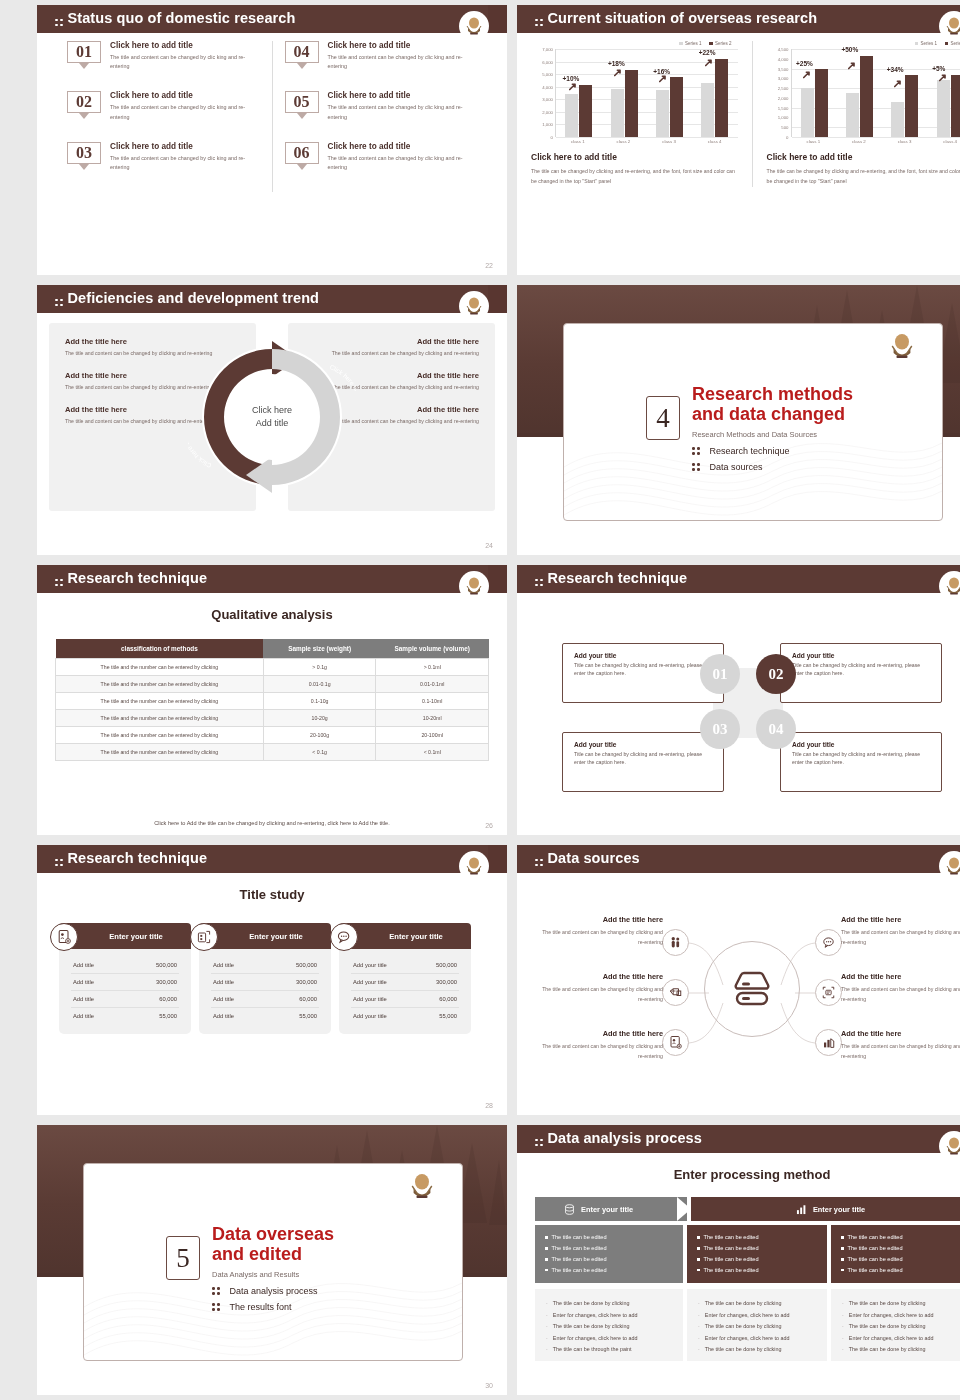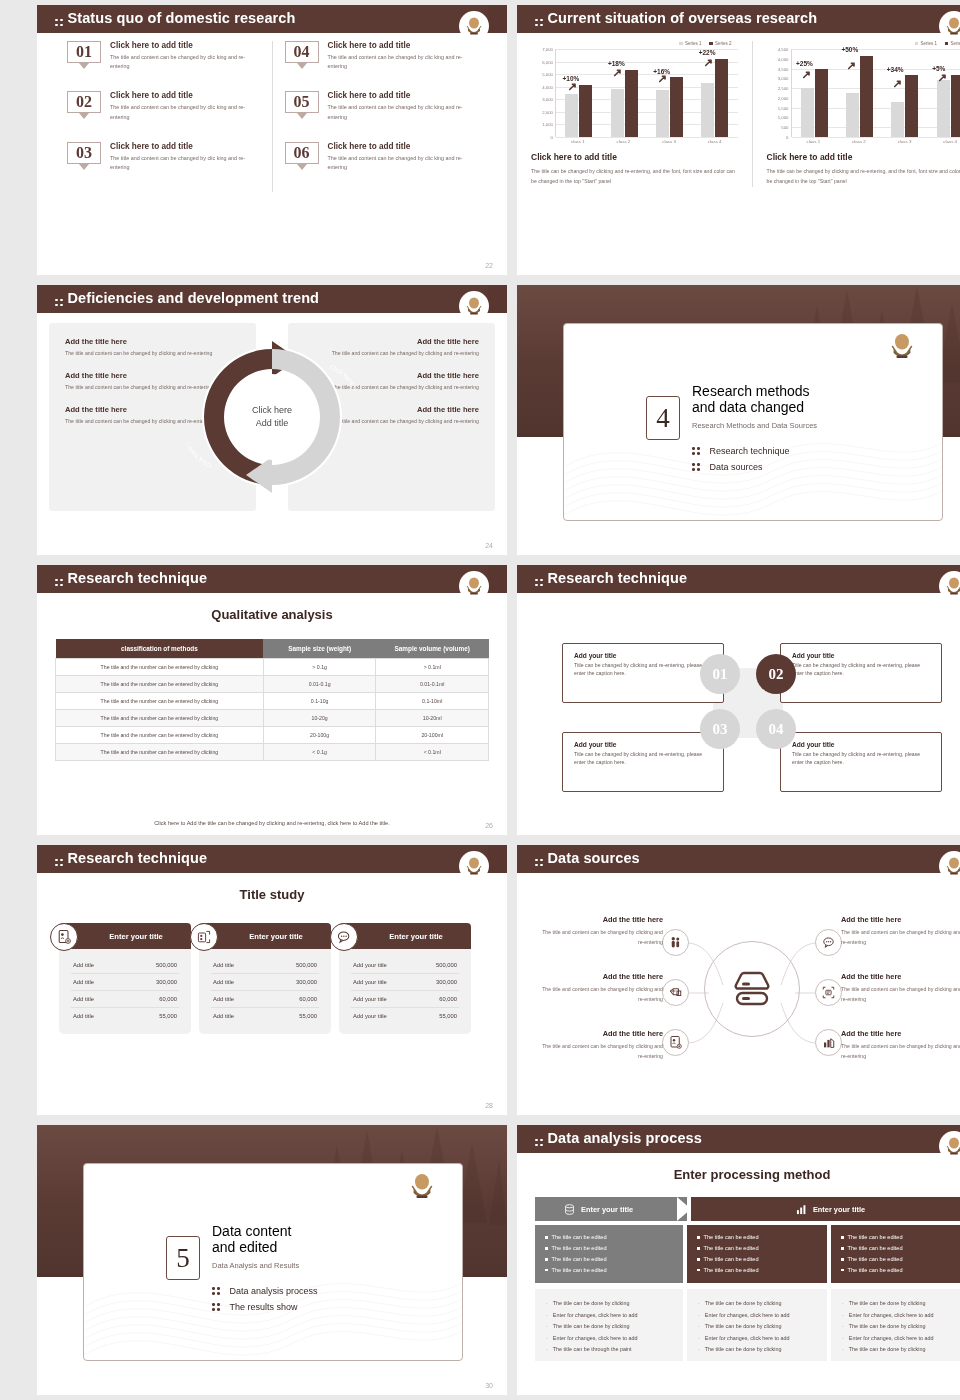--- a/index.html
+++ b/index.html
@@ -86,21 +86,21 @@
   .sec-photo .trees { position:absolute; left:0; top:0; width:100%; height:100%; opacity:.30; }
   .sec-white { position:absolute; left:0; top:148px; width:100%; height:122px; background:#fff; }
   .sec-notch { position:absolute; left:0; top:148px; width:100%; height:18px; }
   .sec-card { position:absolute; left:46px; top:38px; width:380px; height:198px; background:#fff;
               border:.8px solid #bfb0ac; border-radius:4px; overflow:hidden; }
   .sec-wave { position:absolute; left:0; bottom:0; width:100%; height:115px; opacity:.5; }
   .sec-numbox { position:absolute; left:82px; top:72px; width:34px; height:44px; border:1px solid #6b4a42;
                 border-radius:3px; display:flex; align-items:center; justify-content:center;
                 font-size:27px; color:#3b2723; font-family:"Liberation Serif",serif; }
   .sec-txt { position:absolute; left:128px; top:60px; }
-  .sec-txt h2 { font-size:14px; color:#000000; line-height:1.12; font-weight:normal; }
+  .sec-txt h2 { font-size:18px; color:#b91c1c; line-height:1.12; font-weight:bold; }
   .sec-txt h5 { font-size:7.5px; color:#7a6a66; margin-top:6px; font-weight:normal; }
   .sec-list { position:absolute; left:128px; top:122px; }
   .sec-list li { list-style:none; font-size:9px; color:#3b2723; margin-bottom:6px; display:flex; align-items:center; gap:5px; }
   .sec-logo { position:absolute; right:26px; top:8px; width:28px; height:32px; }
 
   
   .ctr-title { position:absolute; left:0; top:42px; width:100%; text-align:center;
                font-size:13px; font-weight:bold; color:#3b2723; }
   table.qt { position:absolute; left:18px; top:74px; width:434px; border-collapse:collapse; }
   table.qt th { font-size:6.4px; color:#fff; font-weight:bold; padding:6px 2px; text-align:center; }
@@ -1011,21 +1011,21 @@
       <div class="sec-logo">
         <svg viewBox="0 0 20 22">
             <ellipse cx="10" cy="7" rx="5" ry="5.5" fill="#c79a63"></ellipse>
             <path d="M4 12 Q10 20 16 12 L16 15 Q10 21 4 15 Z" fill="#7b5a3a"></path>
             <rect x="6" y="17" width="8" height="1.6" rx="0.8" fill="#5c3a34"></rect>
             <path d="M3 10 L7 16 M17 10 L13 16" stroke="#8a6b45" stroke-width="1" fill="none"></path>
           </svg>
       </div>
       <div class="sec-numbox">5</div>
       <div class="sec-txt">
-        <h2><span>Data content</span><br><span>and edited</span></h2>
+        <h2><span>Data overseas</span><br><span>and edited</span></h2>
         <h5>Data Analysis and Results</h5>
       </div>
       <ul class="sec-list">
         <li>
             <span class="dots-wrap dark">
               <span>
                 <b></b>
                 <b></b>
               </span>
               <span>
@@ -1039,21 +1039,21 @@
             <span class="dots-wrap dark">
               <span>
                 <b></b>
                 <b></b>
               </span>
               <span>
                 <b></b>
                 <b></b>
               </span>
             </span>
-            <span>The results show</span>
+            <span>The results font</span>
           </li>
       </ul>
     </div>
     <div class="pageno">30</div>
   </div>
 
   <div class="slide">
     <div class="hdr">
         <div class="hdr-inner"></div>
       <div class="hdr-title"><span class="dots-wrap">

